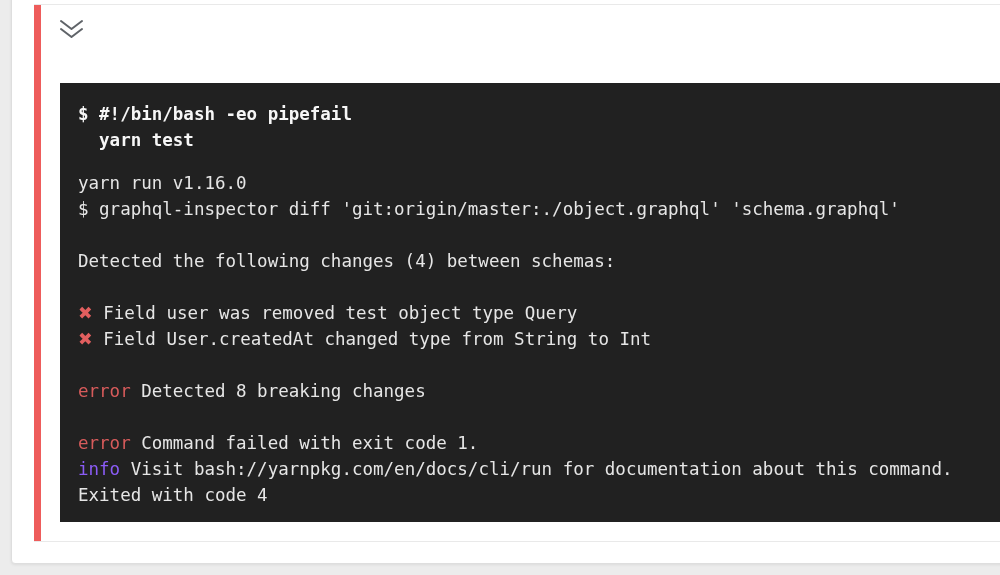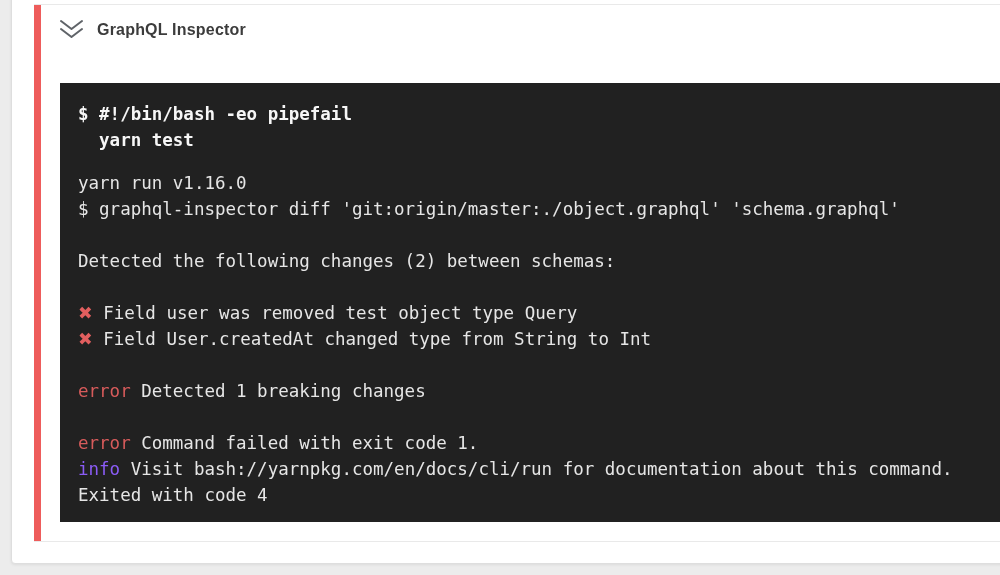--- a/index.html
+++ b/index.html
@@ -104,36 +104,35 @@
     <div class="step-card">
       <div class="fail-bar" style="background: rgb(238, 92, 91);"></div>
 
       <div class="step-header">
         <span class="chevron-icon">
           <svg width="27" height="24" viewBox="0 0 27 24" fill="none" stroke="#5f6368" stroke-width="2" stroke-linecap="round" stroke-linejoin="round">
             <polyline points="3,3 13.5,11 24,3"></polyline>
             <polyline points="3,11 13.5,19 24,11"></polyline>
           </svg>
         </span>
-        <span class="step-title">GraphQL Inspector</span>
       </div>
 
       <div class="terminal" style="background: rgb(33, 33, 33); color: rgb(230, 230, 230);">
         <div class="cmd-block" style="color: rgb(247, 247, 247);">$ #!/bin/bash -eo pipefail
   yarn test</div>
         <div>
             <div class="t-line"><span>yarn run v1.16.0</span></div>
             <div class="t-line"><span>$ graphql-inspector diff 'git:origin/master:./object.graphql' 'schema.graphql'</span></div>
             <div class="t-line">&nbsp;</div>
-            <div class="t-line"><span>Detected the following changes (2) between schemas:</span></div>
+            <div class="t-line"><span>Detected the following changes (4) between schemas:</span></div>
             <div class="t-line">&nbsp;</div>
             <div class="t-line"><span class="x-glyph" style="color: rgb(226, 95, 95);">✖</span><span> Field user was removed test object type Query</span></div>
             <div class="t-line"><span class="x-glyph" style="color: rgb(226, 95, 95);">✖</span><span> Field User.createdAt changed type from String to Int</span></div>
             <div class="t-line">&nbsp;</div>
-            <div class="t-line"><span style="color: rgb(215, 91, 91);">error</span><span> Detected 1 breaking changes</span></div>
+            <div class="t-line"><span style="color: rgb(215, 91, 91);">error</span><span> Detected 8 breaking changes</span></div>
             <div class="t-line">&nbsp;</div>
             <div class="t-line"><span style="color: rgb(215, 91, 91);">error</span><span> Command failed with exit code 1.</span></div>
             <div class="t-line"><span style="color: #8b5cf6;">info</span><span> Visit bash://yarnpkg.com/en/docs/cli/run for documentation about this command.</span></div>
             <div class="t-line"><span>Exited with code 4</span></div>
           </div>
       </div>
     </div>
   </div>
 </div>
 

